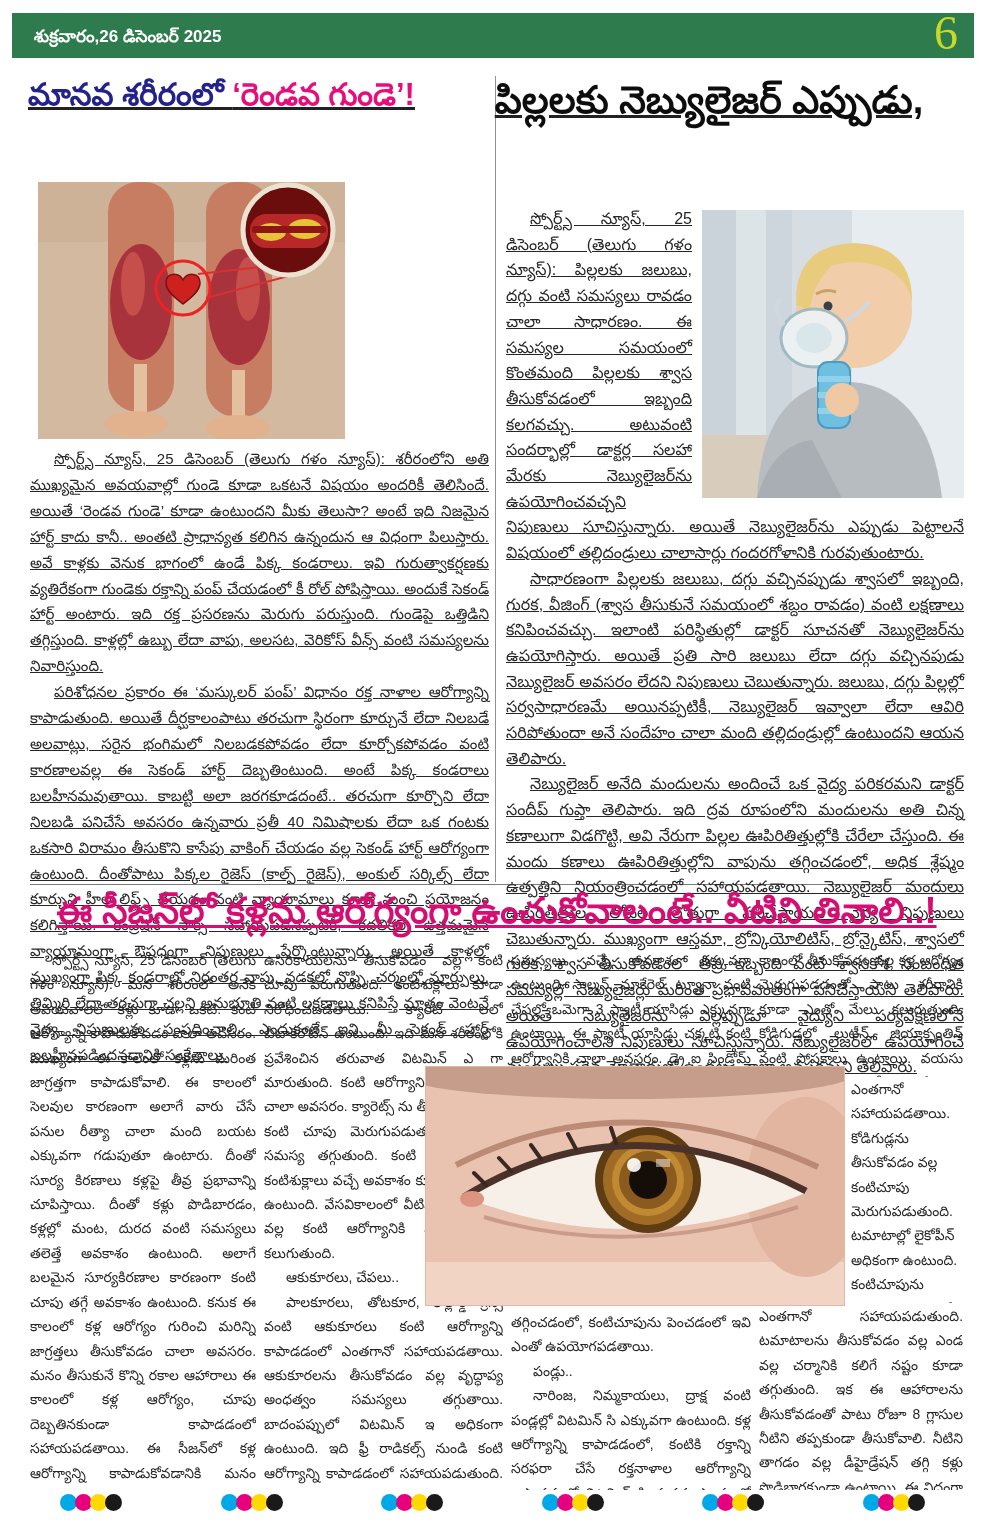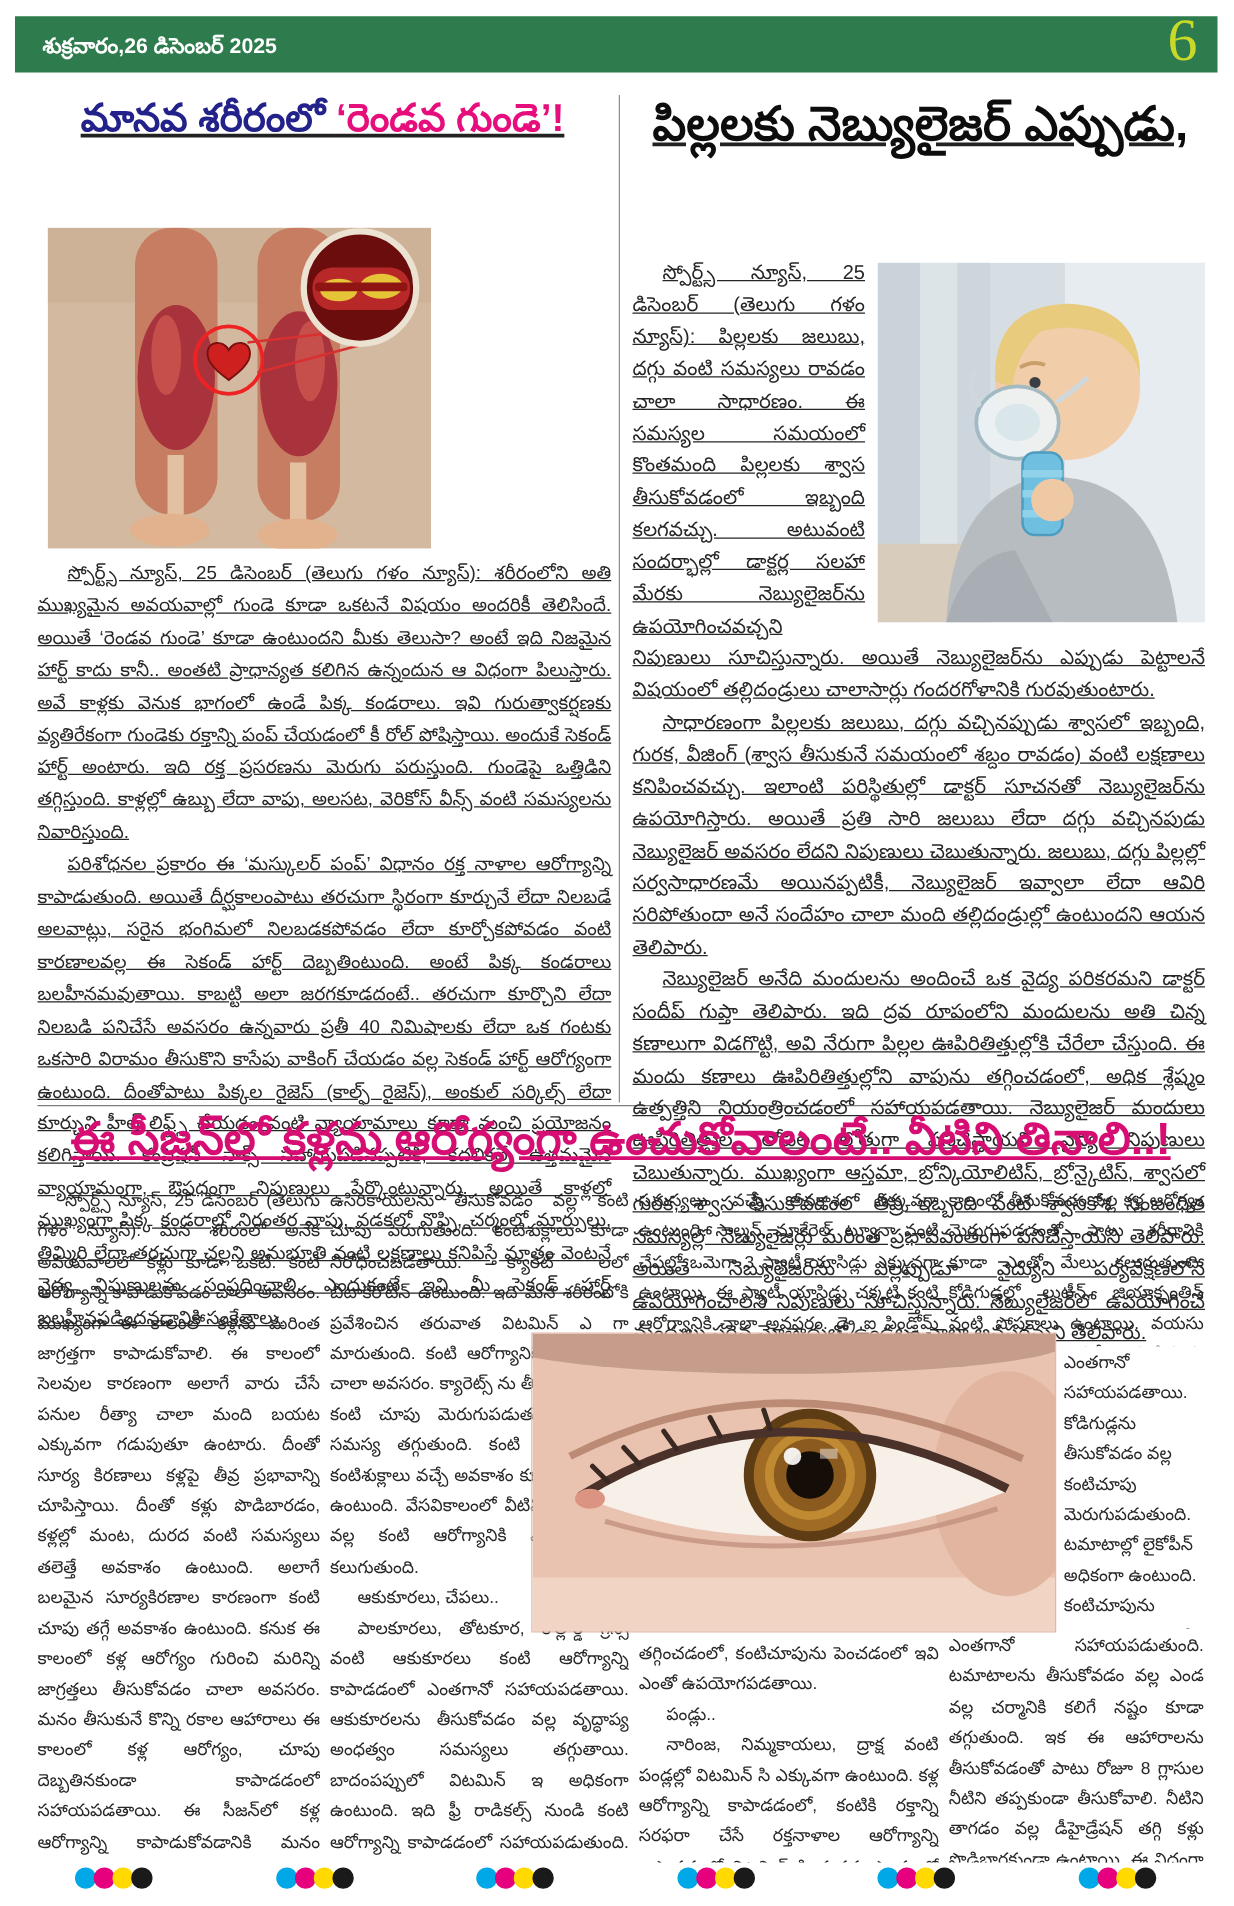--- a/index.html
+++ b/index.html
@@ -10,34 +10,34 @@
   .abs{position:absolute;text-decoration:underline;}
 
   
   #header-bar{left:12px;top:13px;width:962px;height:45px;background:#2e7b4d;}
   #header-date{position:absolute;left:22px;top:0;height:45px;line-height:47px;
     color:#ffffff;font-weight:bold;font-size:17px;white-space:nowrap;}
   #page-number{position:absolute;right:16px;top:-8px;font-family:"Liberation Serif",serif;
     font-size:48px;color:#c9d929;font-weight:500;}
 
   
-  #left-headline{left:28px;top:70px;width:460px;text-align:center;}
+  #left-headline{left:28px;top:70px;width:460px;}
   .lh-line{font-size:31px;font-weight:bold;color:#23218a;line-height:50px;white-space:nowrap;}
   .lh-highlight{color:#e60e7c;}
   #left-image{left:38px;top:182px;width:307px;height:257px;overflow:hidden;}
   #left-body{left:30px;top:446px;width:459px;font-size:15px;line-height:25.9px;
     text-align:justify;color:#262626;}
   #left-body p, #right-body p{margin:0;text-indent:24px;}
 
   
   #v-divider{left:495px;top:76px;width:1px;height:806px;background:#909090;}
   #h-divider{left:30px;top:884px;width:933px;height:1px;background:#7c7c7c;}
 
   
-  #right-headline{left:522px;top:72px;width:458px;}
+  #right-headline{left:480px;top:72px;width:458px;text-align:center;}
   .rh-line{font-size:38px;font-weight:bold;color:#0d0d0d;line-height:57px;white-space:nowrap;}
   #right-body{left:506px;top:206px;width:458px;font-size:16px;line-height:25.7px;
     text-align:justify;color:#262626;}
   #right-image{float:right;width:262px;height:288px;margin:4px 0 8px 10px;overflow:hidden;}
 
   
   #bottom-headline{left:30px;top:890px;width:933px;text-align:center;
     font-size:36px;font-weight:bold;color:#d60d72;white-space:nowrap;}
   .bcol{position:absolute;font-size:13.9px;line-height:24.4px;text-align:justify;
     color:#262626;overflow:hidden;}

